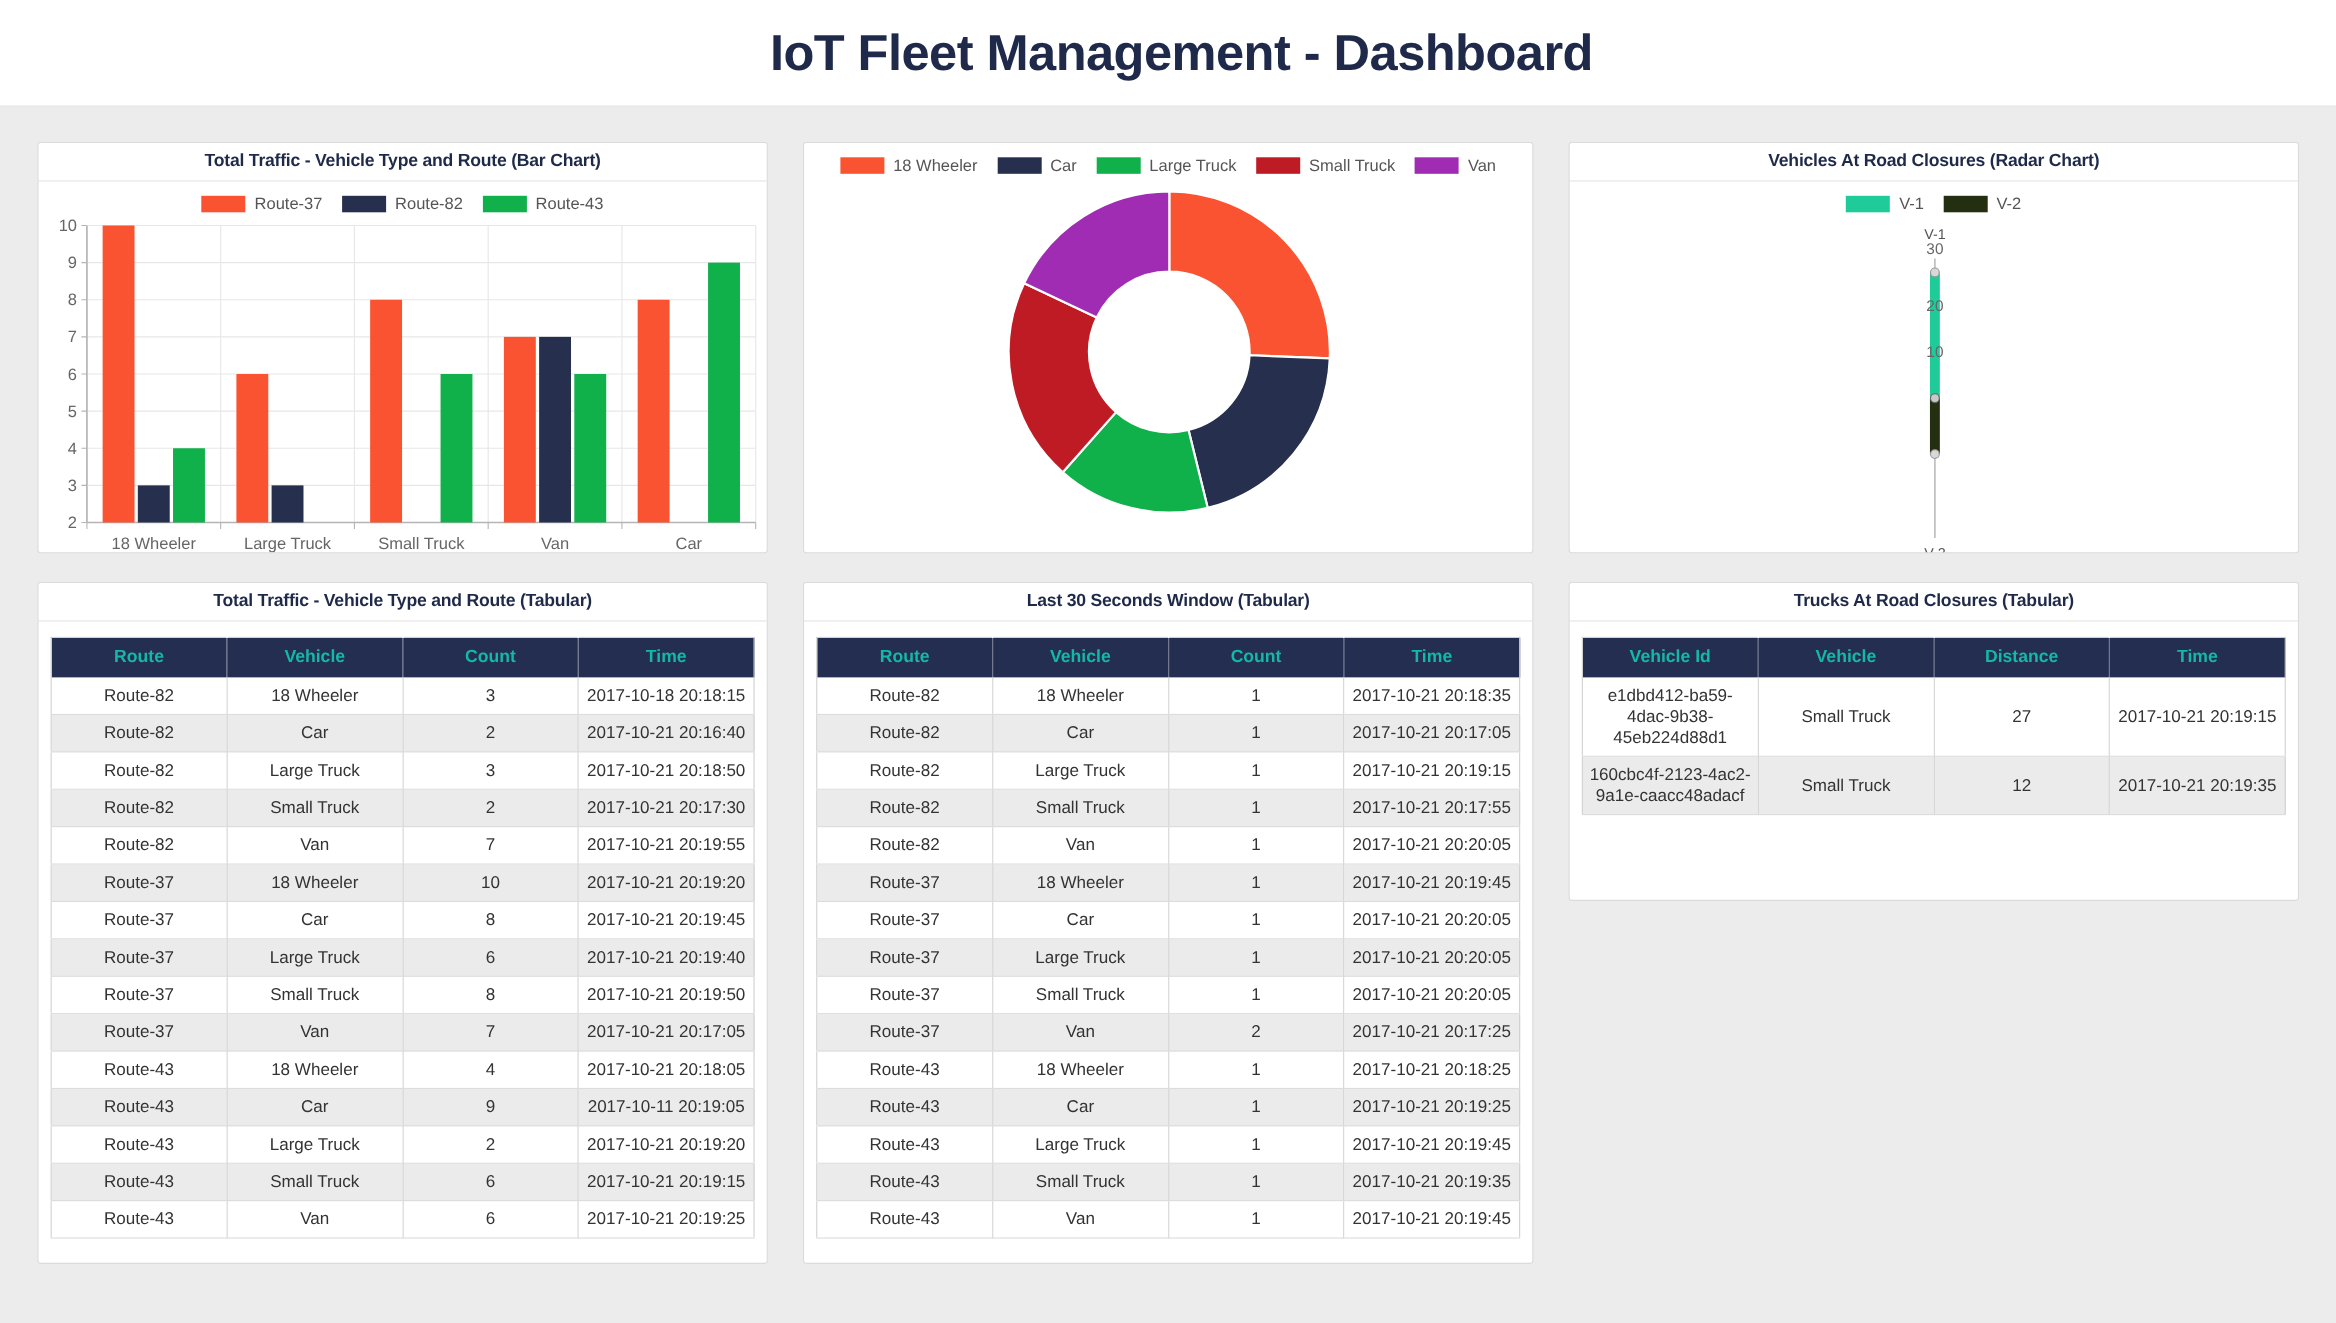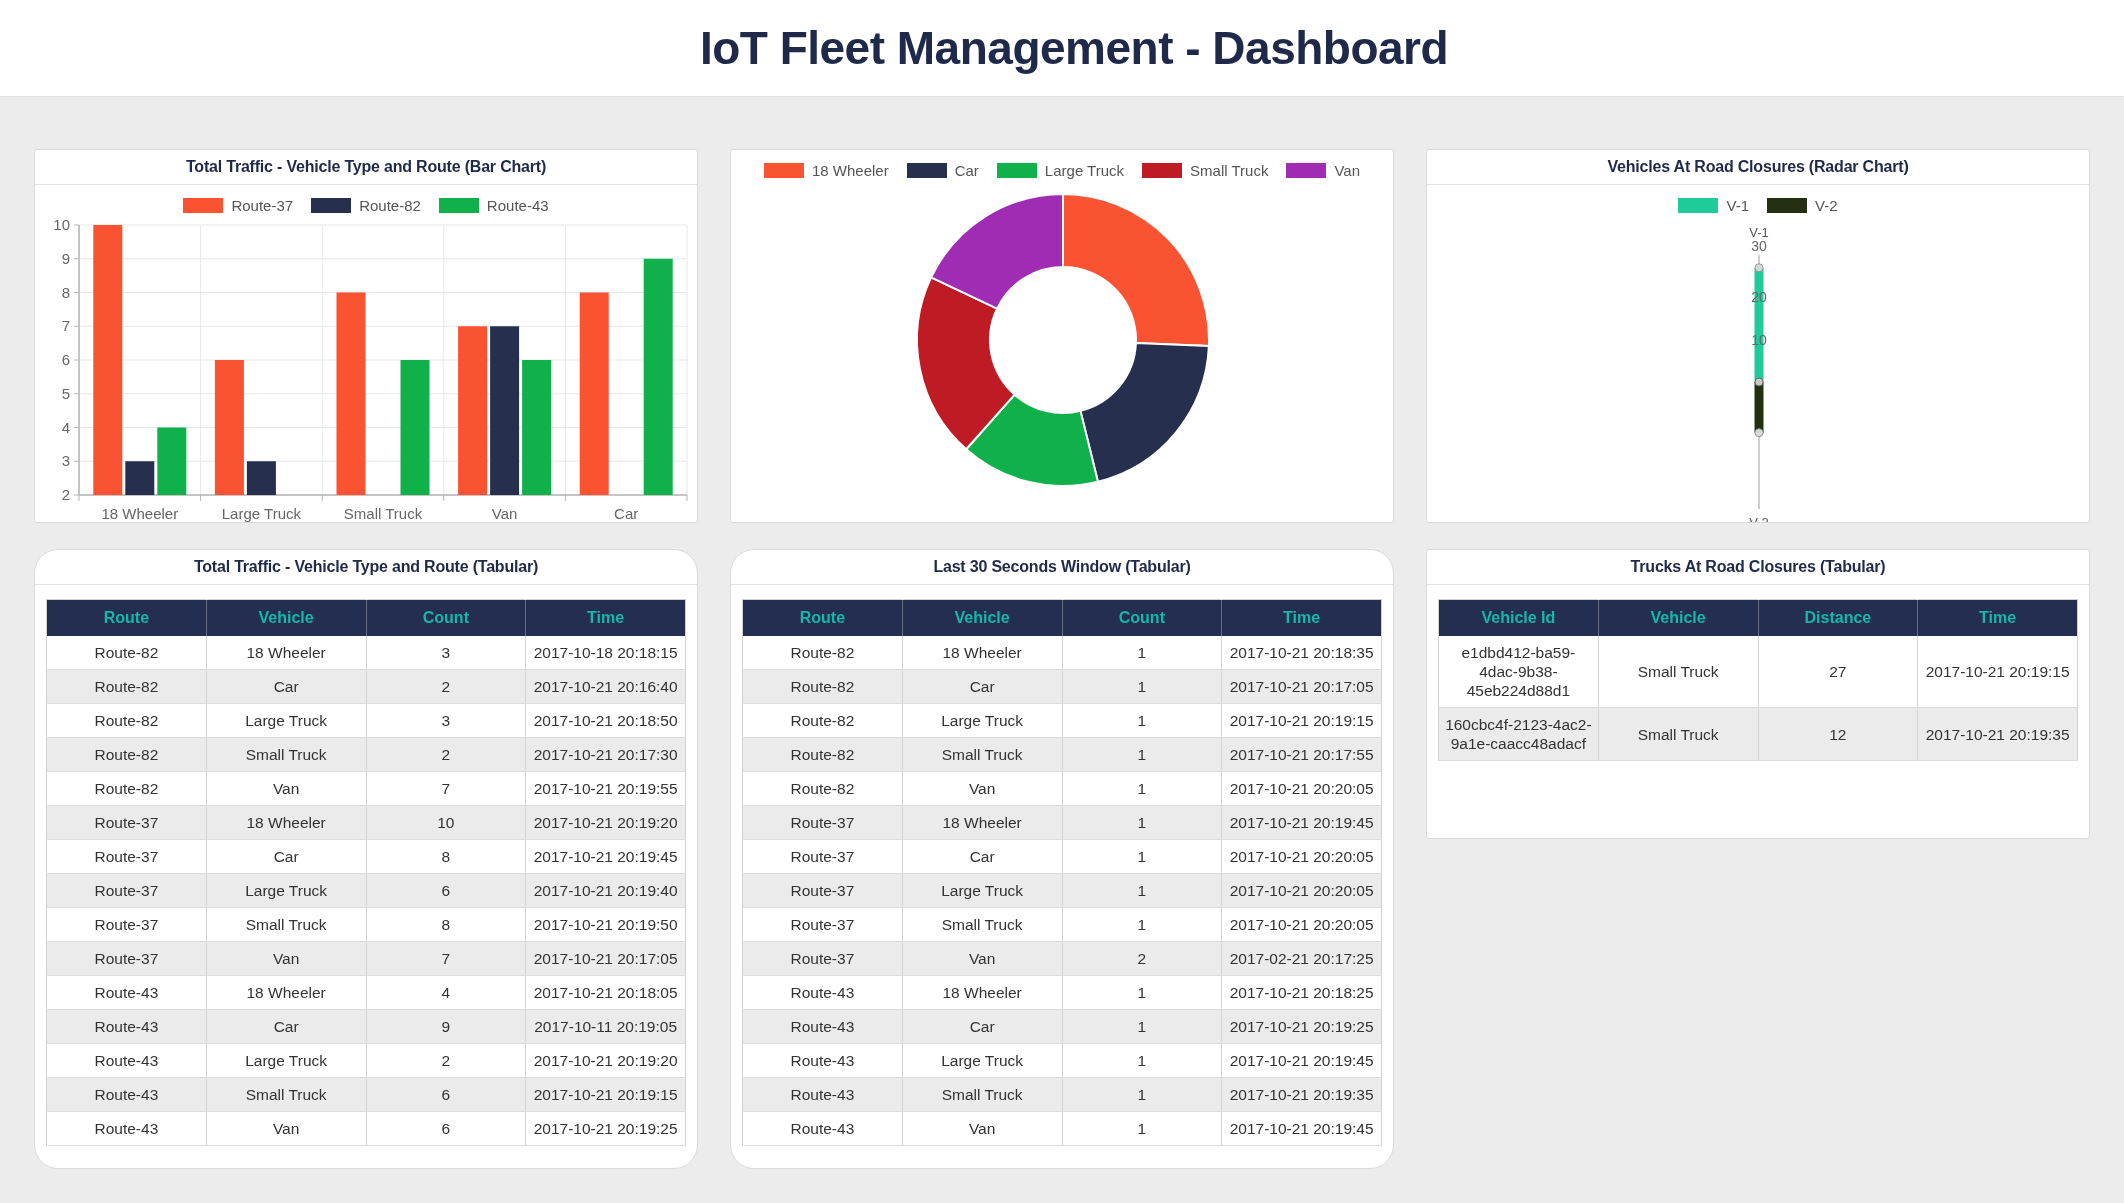--- a/index.html
+++ b/index.html
@@ -11,30 +11,30 @@
     display:flex; align-items:center; justify-content:center;padding-left:24px;
   }
   .page-header h1 {
     font-size:46px; font-weight:bold; color:#1F2A4A; letter-spacing:-0.5px;
   }
 
   .dashboard {
     display:grid;
     grid-template-columns:664px 664px 664px;
     column-gap:32px; row-gap:26px;
-    padding:52px 34px 0 34px;
+    padding:32px 34px 0 34px;
     align-items:start;
   }
 
   .panel {
     background:#FFFFFF; border:1px solid #DBDBDB; border-radius:3px;
     width:664px;
   }
   .panel.chart-panel { height:374px; }
-  .panel.tall  { height:620px;border-radius:24px; }
+  .panel.tall  { height:620px; }
   .panel.short { height:290px; }
 
   .panel-title-bar {
     height:35px; border-bottom:1px solid #E3E3E3;
     display:flex; align-items:center; justify-content:center;
   }
   .panel-title {
     font-size:16px; font-weight:bold; color:#1F2A4A; letter-spacing:-0.2px;
   }
 
@@ -403,21 +403,21 @@
             <tr>
               <td>Route-37</td>
               <td>Small Truck</td>
               <td>1</td>
               <td>2017-10-21 20:20:05</td>
             </tr>
             <tr>
               <td>Route-37</td>
               <td>Van</td>
               <td>2</td>
-              <td>2017-02-21 20:17:25</td>
+              <td>2017-10-21 20:17:25</td>
             </tr>
             <tr>
               <td>Route-43</td>
               <td>18 Wheeler</td>
               <td>1</td>
               <td>2017-10-21 20:18:25</td>
             </tr>
             <tr>
               <td>Route-43</td>
               <td>Car</td>

